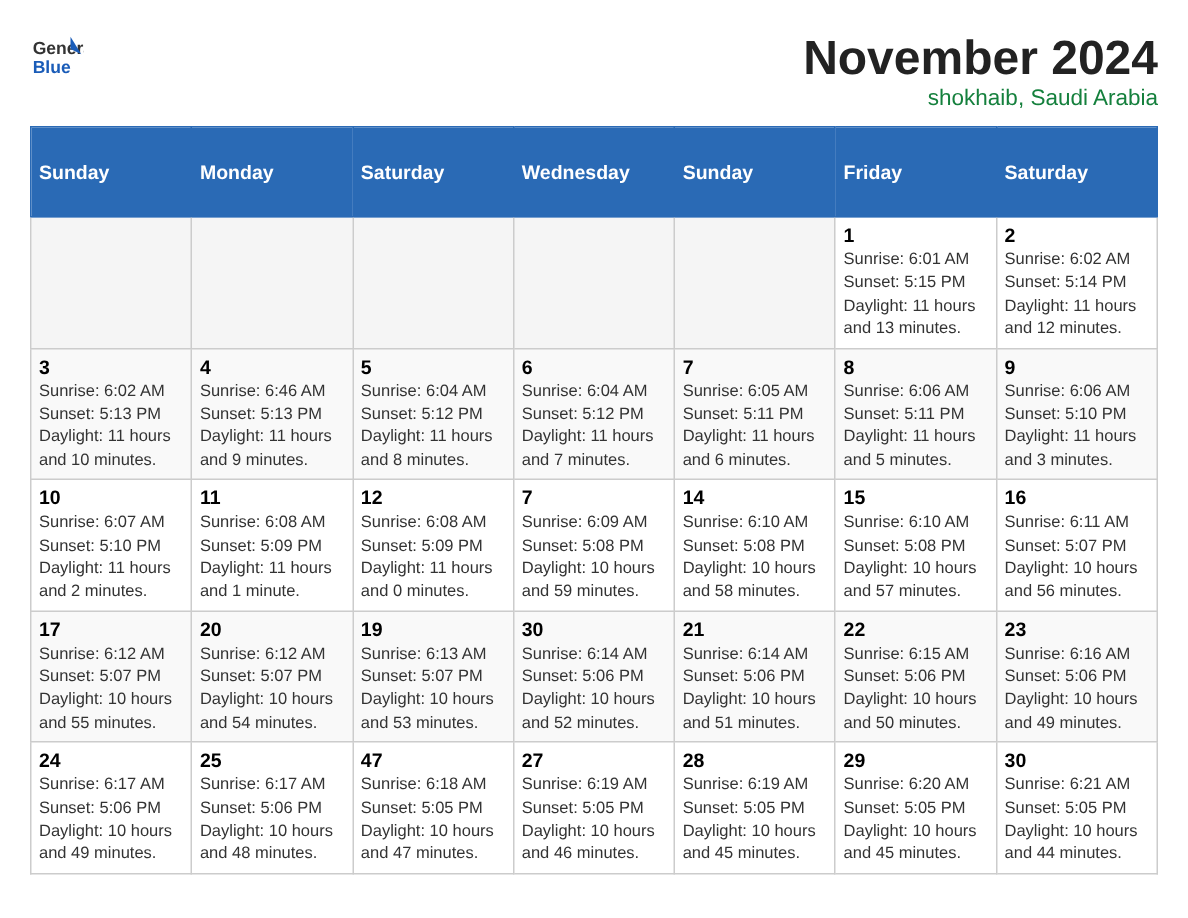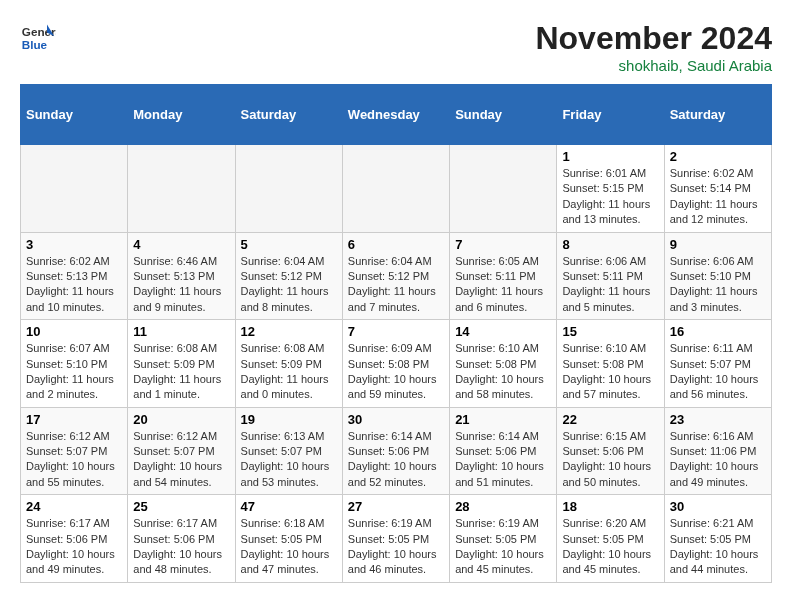--- a/index.html
+++ b/index.html
@@ -247,21 +247,21 @@
         </td>
         <td>
           <span class="day-num">22</span>
           <div class="day-info">Sunrise: 6:15 AM
 Sunset: 5:06 PM
 Daylight: 10 hours and 50 minutes.</div>
         </td>
         <td>
           <span class="day-num">23</span>
           <div class="day-info">Sunrise: 6:16 AM
-Sunset: 11:06 PM
+Sunset: 5:06 PM
 Daylight: 10 hours and 49 minutes.</div>
         </td>
       </tr>
       <tr>
         <td>
           <span class="day-num">24</span>
           <div class="day-info">Sunrise: 6:17 AM
 Sunset: 5:06 PM
 Daylight: 10 hours and 49 minutes.</div>
         </td>
@@ -283,21 +283,21 @@
 Sunset: 5:05 PM
 Daylight: 10 hours and 46 minutes.</div>
         </td>
         <td>
           <span class="day-num">28</span>
           <div class="day-info">Sunrise: 6:19 AM
 Sunset: 5:05 PM
 Daylight: 10 hours and 45 minutes.</div>
         </td>
         <td>
-          <span class="day-num">18</span>
+          <span class="day-num">29</span>
           <div class="day-info">Sunrise: 6:20 AM
 Sunset: 5:05 PM
 Daylight: 10 hours and 45 minutes.</div>
         </td>
         <td>
           <span class="day-num">30</span>
           <div class="day-info">Sunrise: 6:21 AM
 Sunset: 5:05 PM
 Daylight: 10 hours and 44 minutes.</div>
         </td>

